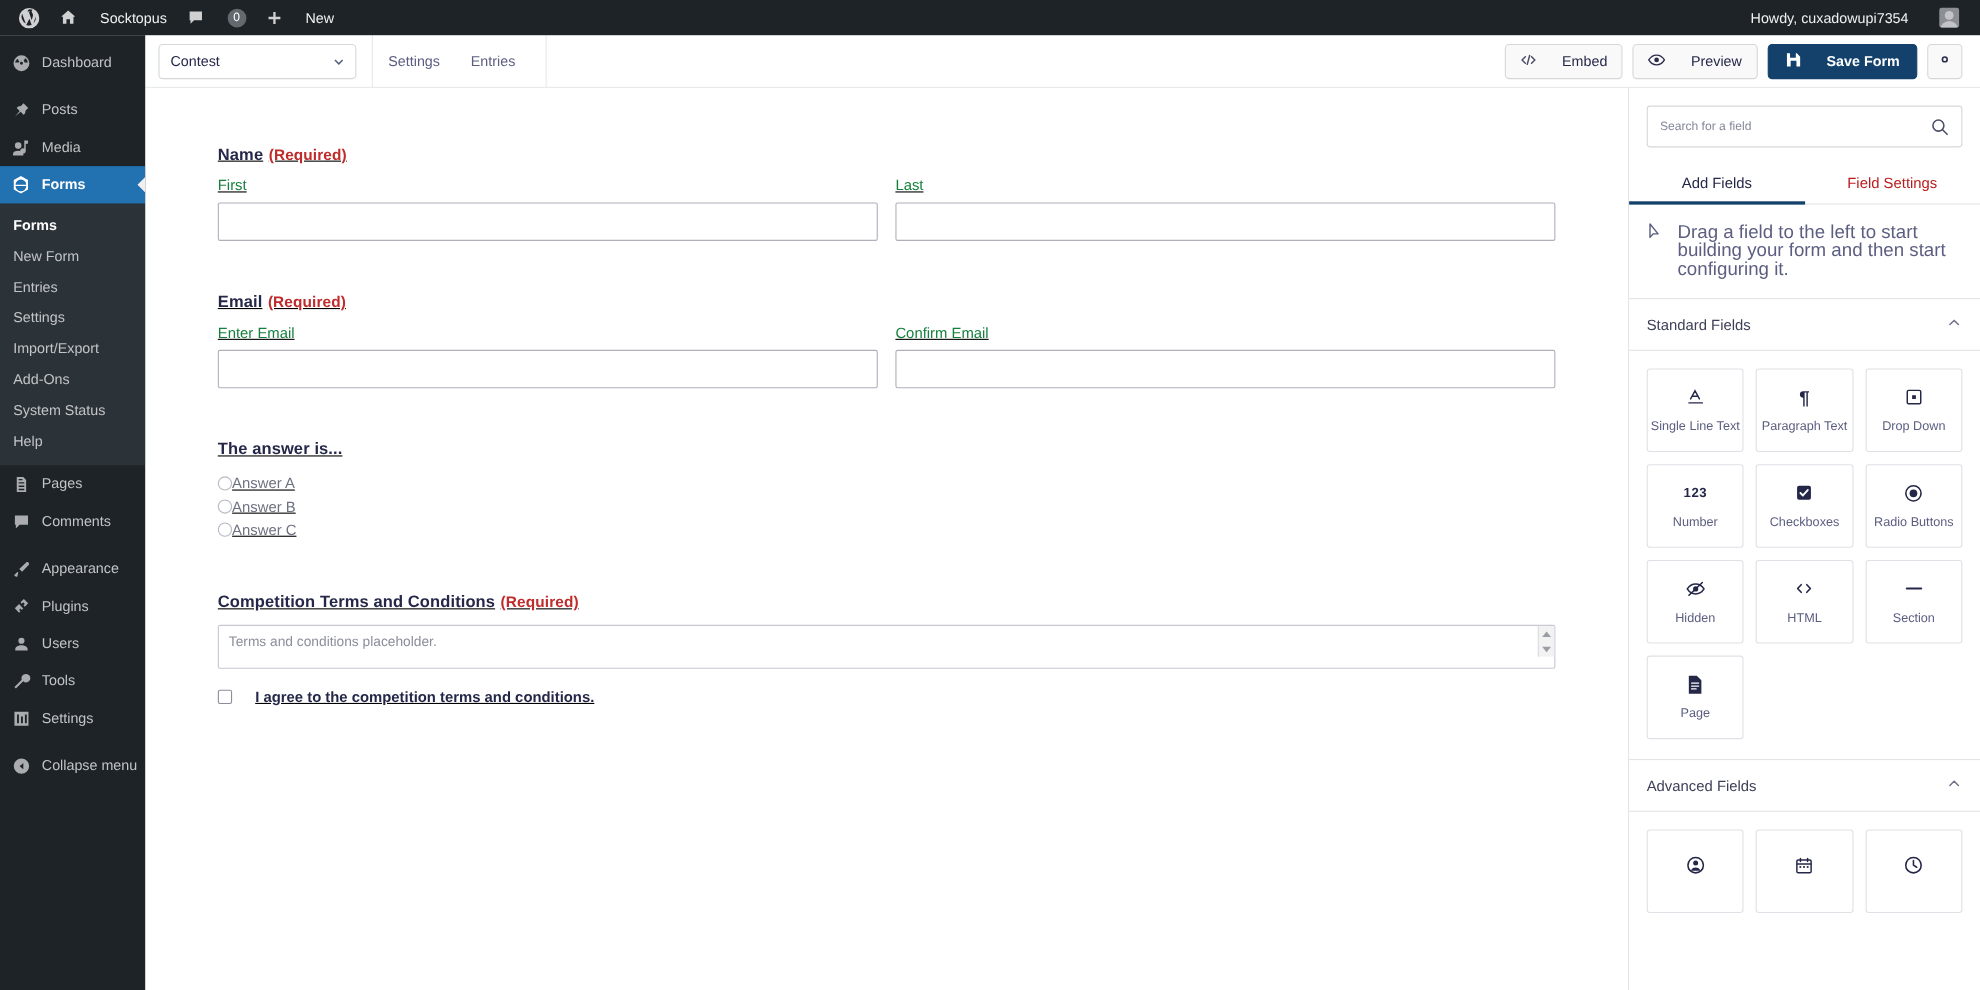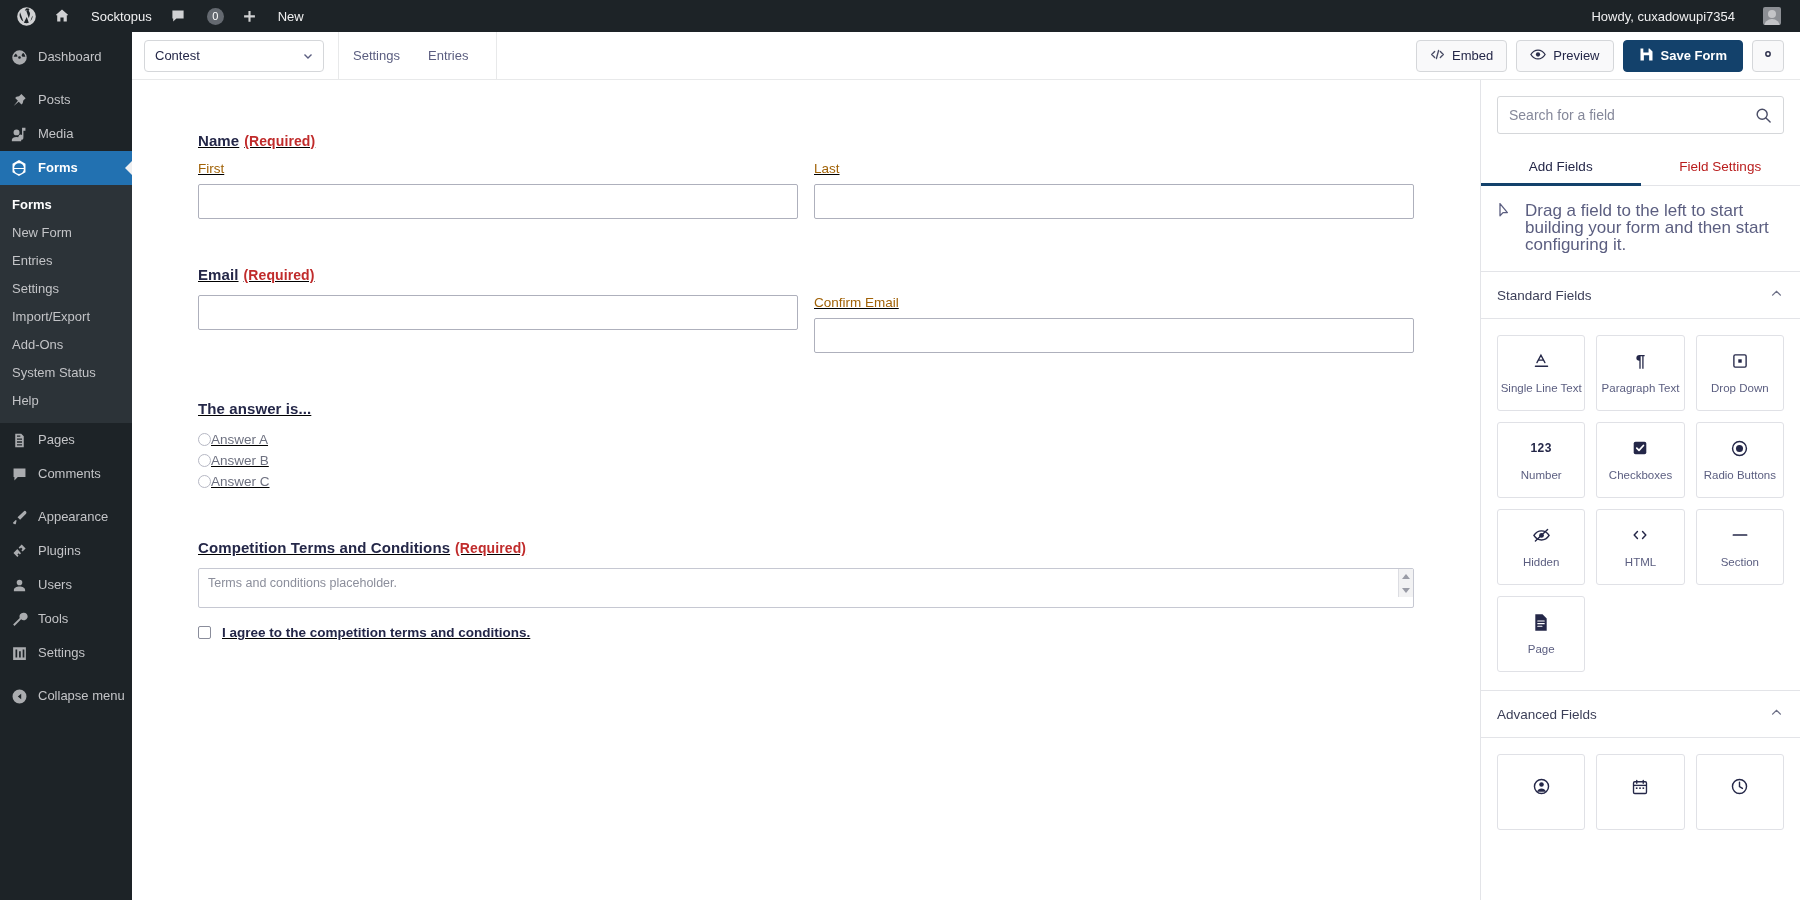--- a/index.html
+++ b/index.html
@@ -99,21 +99,21 @@
   }
   .chev { width: 11px; height: 11px; display: inline-block; color: #5b5e80; }
   .tbl-divider { width: 1px; height: 48px; background: #e8e9ea; margin: 0 0 0 14px; }
   .gf-tabs { display: flex; align-items: center; height: 48px; }
   .gf-tab {
     font-size: 13px; color: #5b5e80; padding: 0 14px;
     line-height: 48px; white-space: nowrap;
   }
   .tb-spacer { flex: 1; }
   .btn {
-    display: inline-flex; align-items: center; gap: 7px;
+    display: inline-flex; align-items: center; gap: 23px;
     height: 32px; padding: 0 13px; border-radius: 4px;
     border: 1px solid #d5d7da; background: #f9f9fa;
     font-size: 13px; color: #242748; white-space: nowrap;
     margin-left: 9px; cursor: pointer;
   }
   .btn.primary {
     background: #13416b; border-color: #13416b; color: #fff; font-weight: 600;
     padding: 0 15px;
   }
   .btn.icon-only { padding: 0; width: 32px; justify-content: center; }
@@ -127,21 +127,21 @@
   .form-inner { padding: 52px 0 0 0; text-decoration: underline; }
   .gfield { padding: 0 66px; margin-bottom: 47px; position: relative; }
   .gfield-label {
     font-size: 15px; font-weight: 700; color: #242748;
     margin: 0 0 12px 0; letter-spacing: .1px;
   }
   .req { color: #c02b2b; font-weight: 700; margin-left: 5px; font-size: 14px; }
   .sublabel-row { display: flex; gap: 16px; }
   .subcol { flex: 1; }
   .sublabel {
-    display: block; font-size: 13.5px; color: #a16207;
+    display: block; font-size: 13.5px; color: #15803d;
     margin-bottom: 7px; line-height: 16px;
   }
   .gf-input {
     width: 100%; height: 35px; background: #fff;
     border: 1px solid #aeb0bc; border-radius: 2px;
     font-size: 13px; color: #242748; padding: 0 9px;
     font-family: "Liberation Sans", sans-serif;
   }
   .choices { margin-top: 2px; }
   .choice-row {
@@ -167,39 +167,39 @@
   .ta-spin {
     position: absolute; right: 1px; top: 1px; width: 15px; height: 28px;
     background: #f2f2f3; border-left: 1px solid #dcdde2;
     display: flex; flex-direction: column;
     align-items: center; justify-content: space-around;
   }
   .spin-arrow { width: 0; height: 0; border-left: 4px solid transparent; border-right: 4px solid transparent; }
   .spin-up { border-bottom: 5px solid #9a9ca6; }
   .spin-down { border-top: 5px solid #9a9ca6; }
   .consent-row {
-    display: flex; align-items: center; gap: 11px; margin-top: 13px;
+    display: flex; align-items: center; gap: 21px; margin-top: 13px;
     font-size: 13.5px; font-weight: 700; color: #242748;
   }
 
   
   .gf-sidebar {
     position: absolute; top: 48px; right: 0; width: 320px; bottom: 0;
     background: #fff; border-left: 1px solid #e3e4e8;
     overflow: hidden;
   }
   .search-wrap { padding: 16px 16px 0 16px; }
   .search-box {
     position: relative; height: 38px;
     border: 1px solid #d5d7da; border-radius: 3px; background: #fff;
     display: flex; align-items: center;
   }
   .search-box input {
     border: 0; outline: 0; background: transparent;
-    font-size: 14px; color: #242748; padding: 0 34px 0 11px;
+    font-size: 11px; color: #242748; padding: 0 34px 0 11px;
     width: 100%; height: 100%;
     font-family: "Liberation Sans", sans-serif;
   }
   .search-box input::placeholder { color: #85889a; }
   .search-ico { position: absolute; right: 11px; top: 10px; color: #4a4d66; }
   .side-tabs {
     display: flex; margin: 14px 0 0 0;
     border-bottom: 1px solid #e3e4e8;
   }
   .side-tab {
@@ -489,20 +489,21 @@
             </div>
           </div>
         </div>
 
         <div class="gfield">
           <div class="gfield-label">
             <span>Email</span><span class="req">(Required)</span>
           </div>
           <div class="sublabel-row">
             <div class="subcol">
+              <label class="sublabel">Enter Email</label>
               <input class="gf-input" type="text" value="" style="">
             </div>
             <div class="subcol">
               <label class="sublabel">Confirm Email</label>
               <input class="gf-input" type="text" value="" style="">
             </div>
           </div>
         </div>
 
         <div class="gfield">

